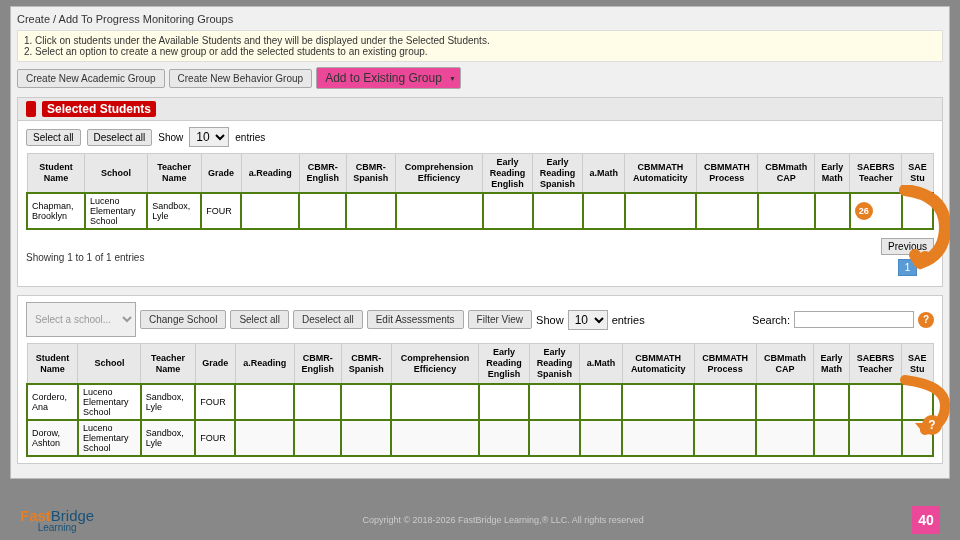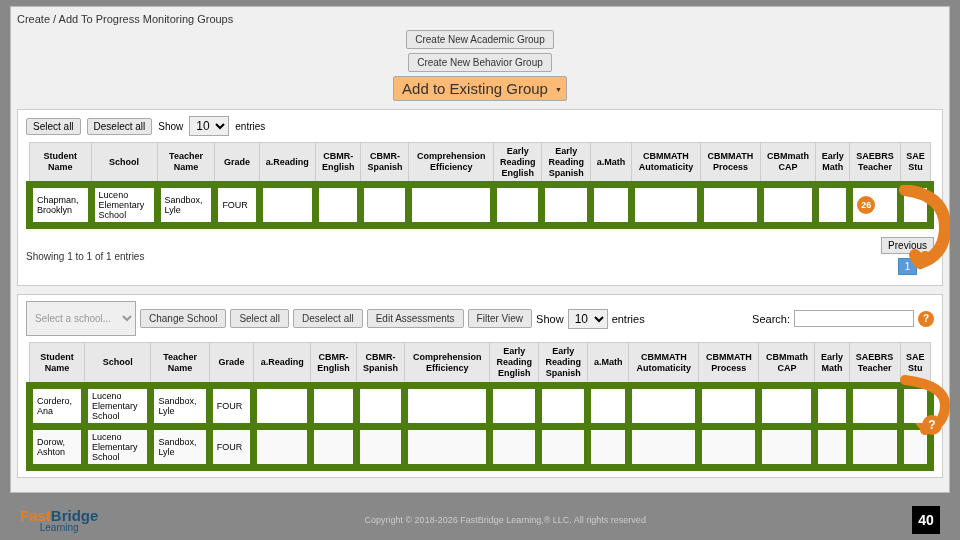--- a/index.html
+++ b/index.html
@@ -10,36 +10,35 @@
       width: 960px;
       height: 540px;
       overflow: hidden;
       position: relative;
     }
     .action-buttons {
       display: flex;
       gap: 4px;
       margin-bottom: 8px;
       align-items: center;
-      flex-direction: column;
     }
     .btn {
       padding: 3px 8px;
       font-size: 10px;
       border: 1px solid #aaa;
       background: #e8e8e8;
       cursor: pointer;
       border-radius: 2px;
       color: #333;
     }
     .dropdown-btn {
       padding: 3px 18px 3px 8px;
-      font-size: 15px;
-      border: 1px solid #aaa;
-      background: #fdba74;
+      font-size: 12px;
+      border: 1px solid #aaa;
+      background: #ec4899;
       cursor: pointer;
       border-radius: 2px;
       color: #333;
       position: relative;
     }
     .dropdown-btn::after {
       content: '▼';
       font-size: 7px;
       position: absolute;
       right: 4px;
@@ -97,21 +96,21 @@
     thead th {
       background: #e8e8e8;
       border: 1px solid #ccc;
       padding: 3px 4px;
       text-align: center;
       font-weight: bold;
       vertical-align: middle;
       line-height: 1.2;
     }
     tbody td {
-      border: 7px solid #4d7c0f;
+      border: 2px solid #4d7c0f;
       padding: 2px 4px;
       vertical-align: middle;
     }
     tbody tr:nth-child(even) { background: #f9f9f9; }
     .pagination {
       display: flex;
       justify-content: flex-end;
       align-items: center;
       gap: 4px;
       font-size: 10px;
@@ -184,28 +183,36 @@
   </style>
 </head>
 <body>
 
 <div style="position:relative; width:960px; height:540px; background:#888; overflow:hidden;">
 
   <div style="width:940px; margin:6px auto; background:#f0f0f0; border:1px solid #bbb; padding:6px;">
 
     <div style="font-size:11px; color:#333; margin-bottom:5px;">Create / Add To Progress Monitoring Groups</div>
 
+    <div style="background:#fffde7; border:1px solid #ddd; padding:4px 6px; font-size:10px; color:#333; margin-bottom:5px;">
+      <div>1. Click on students under the Available Students and they will be displayed under the Selected Students.</div>
+      <div>2. Select an option to create a new group or add the selected students to an existing group.</div>
+    </div>
 
     <div class="action-buttons">
       <button class="btn">Create New Academic Group</button>
       <button class="btn">Create New Behavior Group</button>
       <button class="dropdown-btn">Add to Existing Group</button>
     </div>
 
     <div class="section-box">
+      <div class="section-header">
+        <span></span>
+        <span>Selected Students</span>
+      </div>
       <div class="section-content">
 
         <div class="table-controls">
           <button class="btn-sm">Select all</button>
           <button class="btn-sm">Deselect all</button>
           <span>Show</span>
           <select class="entries-select">
             <option>10</option><option>25</option><option>50</option>
           </select>
           <span>entries</span>
@@ -372,23 +379,23 @@
     <path d="M 10 5 Q 50 10 50 30 Q 50 50 30 55" fill="none" stroke="#e67e22" stroke-width="10" stroke-linecap="round"></path>
     <polygon points="30,60 20,48 40,48" fill="#e67e22"></polygon>
   </svg>
 
   <div style="position:absolute; right:18px; top:415px; background:#e67e22; color:white; border-radius:50%; width:20px; height:20px; display:flex; align-items:center; justify-content:center; font-size:12px; font-weight:bold; cursor:pointer;">?</div>
 
   <div style="position:absolute; bottom:6px; left:0; right:0; display:flex; align-items:center; justify-content:space-between; padding:0 20px;">
 
     <div style="line-height:1;">
       <div>
-        <span style="color:#e67e22; font-weight:bold; font-size:15px;">Fast</span><span style="color:#1a5276; font-weight:bold; font-size:15px;">Bridge</span>
+        <span style="color:#e67e22; font-weight:bold; font-size:15px;">Fast</span><span style="color:#1a5276; font-weight:normal; font-size:15px;">Bridge</span>
       </div>
       <div style="color:#1a5276; font-size:10px; text-align:center;">Learning</div>
     </div>
 
     <div style="font-size:9px; color:#ccc;">Copyright © 2018-2026 FastBridge Learning,®  LLC.  All rights reserved</div>
 
-    <div style="background:#000000; color:white; width:28px; height:28px; display:flex; align-items:center; justify-content:center; font-size:14px; font-weight:bold;">40</div>
+    <div style="background:#ec4899; color:white; width:28px; height:28px; display:flex; align-items:center; justify-content:center; font-size:14px; font-weight:bold;">40</div>
   </div>
 
 </div>
 
 </body></html>

